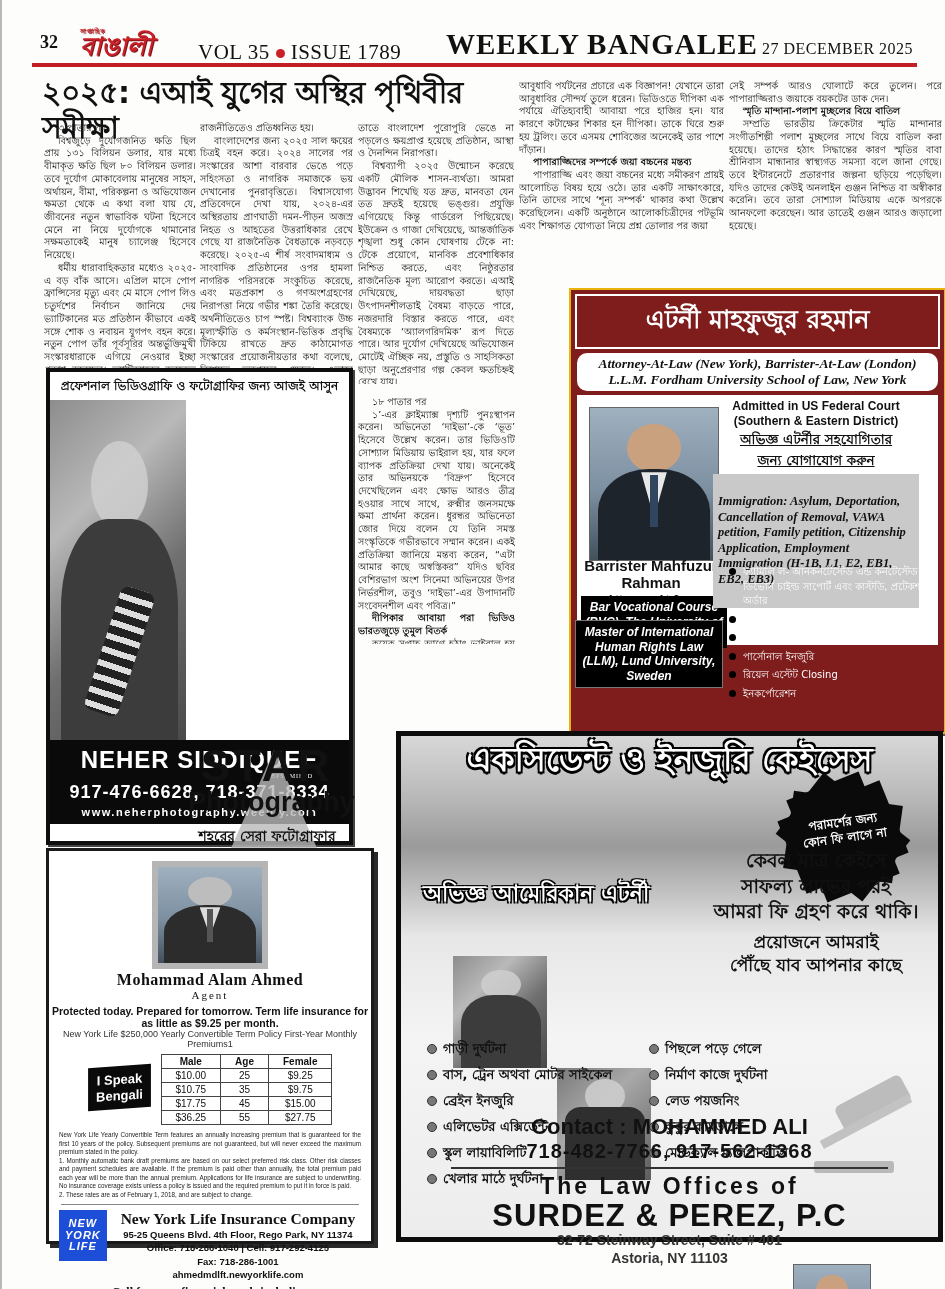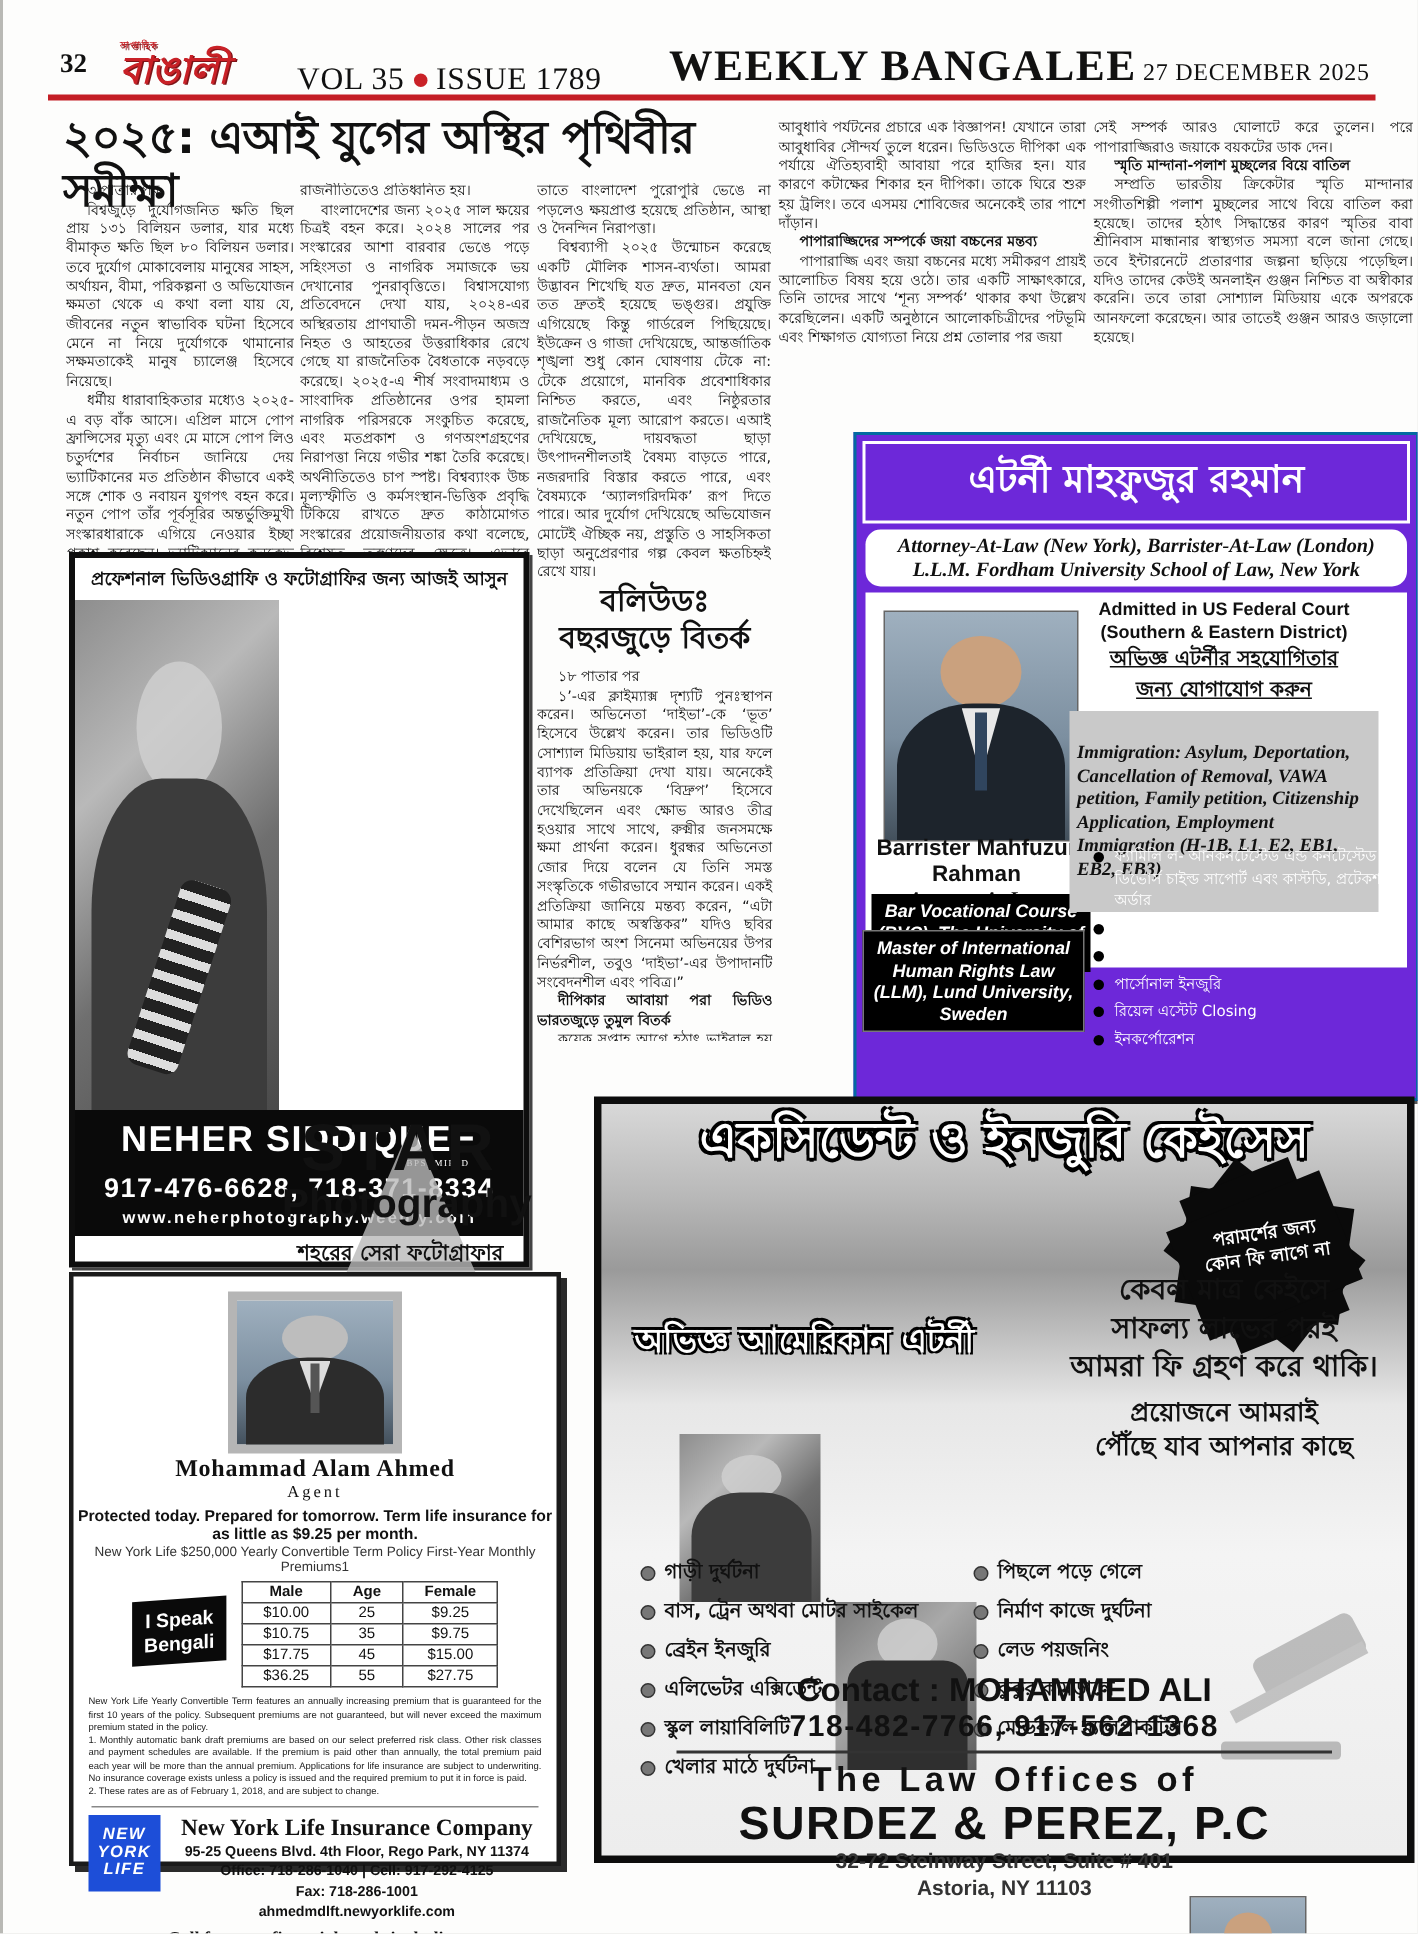--- a/index.html
+++ b/index.html
@@ -43,21 +43,21 @@
   .filmstrip{height:9px;background:repeating-linear-gradient(90deg,#8b8b8b 0 7px,#fff 7px 12px);margin:6px 0;}
   .star-feat{font-size:11px;font-weight:bold;text-align:center;line-height:1.55;}
   .star-eng{font-size:12.5px;text-align:center;line-height:1.45;font-style:normal;}
   .star-footer{background:#0a0a0a;color:#fff;text-align:center;padding:7px 2px 6px 2px;}
   .star-name{font-family:"Liberation Sans",sans-serif;font-weight:bold;font-size:24px;letter-spacing:1px;line-height:1.1;}
   .star-cred{font-size:6px;letter-spacing:1px;display:block;text-align:right;padding-right:34px;}
   .star-phones{font-family:"Liberation Sans",sans-serif;font-weight:bold;font-size:18px;letter-spacing:1px;margin-top:3px;}
   .star-web{font-family:"Liberation Sans",sans-serif;font-weight:bold;font-size:11px;letter-spacing:1.5px;margin-top:3px;}
 
   
-  .atty-ad{background:#6d28d9;border:2px solid #0369a1;box-shadow:2px 2px 0 #555;}
+  .atty-ad{background:#7f1d1d;border:2px solid #eab308;box-shadow:2px 2px 0 #555;}
   .atty-title{border:2px solid #fff;margin:4px;color:#fff;text-align:center;font-size:25px;font-weight:bold;padding:4px 0;}
   .atty-sub{background:#fff;border-radius:10px;margin:2px 6px;text-align:center;font-style:italic;font-weight:bold;font-size:13.5px;line-height:1.2;padding:3px 0;}
   .atty-mid{background:#fff;margin:4px 6px;position:relative;padding:6px;}
   .portrait{background:linear-gradient(180deg,#9fb0bf 0%,#7c8fa0 55%,#43505c 100%);position:relative;overflow:hidden;border:1px solid #666;}
   .portrait .face{position:absolute;left:29%;top:10%;width:42%;height:32%;border-radius:50%;background:#caa17e;}
   .portrait .suit{position:absolute;left:6%;top:40%;width:88%;height:62%;background:#1d242c;border-radius:45% 45% 0 0;}
   .portrait .shirt{position:absolute;left:40%;top:42%;width:20%;height:30%;background:#e8e8e8;clip-path:polygon(0 0,100% 0,50% 100%);}
   .portrait .tie{position:absolute;left:47%;top:44%;width:6%;height:34%;background:#30455e;}
   .atty-caption1{font-weight:bold;font-size:15px;font-family:"Liberation Sans",sans-serif;}
   .atty-caption2{font-weight:bold;font-style:italic;font-size:13px;}
@@ -155,24 +155,20 @@
     <p class="subhead-b">পাপারাজ্জিদের সম্পর্কে জয়া বচ্চনের মন্তব্য</p>
     <p>পাপারাজ্জি এবং জয়া বচ্চনের মধ্যে সমীকরণ প্রায়ই আলোচিত বিষয় হয়ে ওঠে। তার একটি সাক্ষাৎকারে, তিনি তাদের সাথে ‘শূন্য সম্পর্ক’ থাকার কথা উল্লেখ করেছিলেন। একটি অনুষ্ঠানে আলোকচিত্রীদের পটভূমি এবং শিক্ষাগত যোগ্যতা নিয়ে প্রশ্ন তোলার পর জয়া</p>
   </div>
   <div class="abs col bn" style="left:727px;top:80px;width:213px;height:198px;">
     <p style="text-indent:0;">সেই সম্পর্ক আরও ঘোলাটে করে তুলেন। পরে পাপারাজ্জিরাও জয়াকে বয়কটের ডাক দেন।</p>
     <p class="subhead-b">স্মৃতি মান্দানা-পলাশ মুচ্ছলের বিয়ে বাতিল</p>
     <p>সম্প্রতি ভারতীয় ক্রিকেটার স্মৃতি মান্দানার সংগীতশিল্পী পলাশ মুচ্ছলের সাথে বিয়ে বাতিল করা হয়েছে। তাদের হঠাৎ সিদ্ধান্তের কারণ স্মৃতির বাবা শ্রীনিবাস মান্ধানার স্বাস্থ্যগত সমস্যা বলে জানা গেছে। তবে ইন্টারনেটে প্রতারণার জল্পনা ছড়িয়ে পড়েছিল। যদিও তাদের কেউই অনলাইন গুঞ্জন নিশ্চিত বা অস্বীকার করেনি। তবে তারা সোশ্যাল মিডিয়ায় একে অপরকে আনফলো করেছেন। আর তাতেই গুঞ্জন আরও জড়ালো হয়েছে।</p>
   </div>
 
   <div class="abs" style="left:356px;top:388px;width:157px;">
-    <div class="art2-title bn">
-      <span>বলিউডঃ</span><br>
-      <span>বছরজুড়ে বিতর্ক</span>
-    </div>
     <div class="col bn" style="width:157px;height:248px;margin-top:8px;">
       <p class="contfrom">১৮ পাতার পর</p>
       <p style="text-indent:14px;">১’-এর ক্লাইম্যাক্স দৃশ্যটি পুনঃস্থাপন করেন। অভিনেতা ‘দাইভা’-কে ‘ভূত’ হিসেবে উল্লেখ করেন। তার ভিডিওটি সোশ্যাল মিডিয়ায় ভাইরাল হয়, যার ফলে ব্যাপক প্রতিক্রিয়া দেখা যায়। অনেকেই তার অভিনয়কে ‘বিদ্রুপ’ হিসেবে দেখেছিলেন এবং ক্ষোভ আরও তীব্র হওয়ার সাথে সাথে, রুক্মীর জনসমক্ষে ক্ষমা প্রার্থনা করেন। ধুরন্ধর অভিনেতা জোর দিয়ে বলেন যে তিনি সমস্ত সংস্কৃতিকে গভীরভাবে সম্মান করেন। একই প্রতিক্রিয়া জানিয়ে মন্তব্য করেন, “এটা আমার কাছে অস্বস্তিকর” যদিও ছবির বেশিরভাগ অংশ সিনেমা অভিনয়ের উপর নির্ভরশীল, তবুও ‘দাইভা’-এর উপাদানটি সংবেদনশীল এবং পবিত্র।”</p>
       <p class="subhead-b">দীপিকার আবায়া পরা ভিডিও ভারতজুড়ে তুমুল বিতর্ক</p>
       <p>কয়েক সপ্তাহ আগে হঠাৎ ভাইরাল হয় দীপিকার ঐতিহ্যবাহী হিজাব ও আবায়া পরা ছবি, সঙ্গে কালো স্যুটে হাজির ছিলেন স্বামী রণবীর সিং! এমন পোশাকে এই জুটিকে দেখে অবাক হন অনেকেই। মূলত এটি ছিলো</p>
     </div>
   </div>
 
   <div class="abs star-ad" style="left:44px;top:368px;width:299px;height:469px;">
     <div class="star-head bn">প্রফেশনাল ভিডিওগ্রাফি ও ফটোগ্রাফির জন্য আজই আসুন</div>

